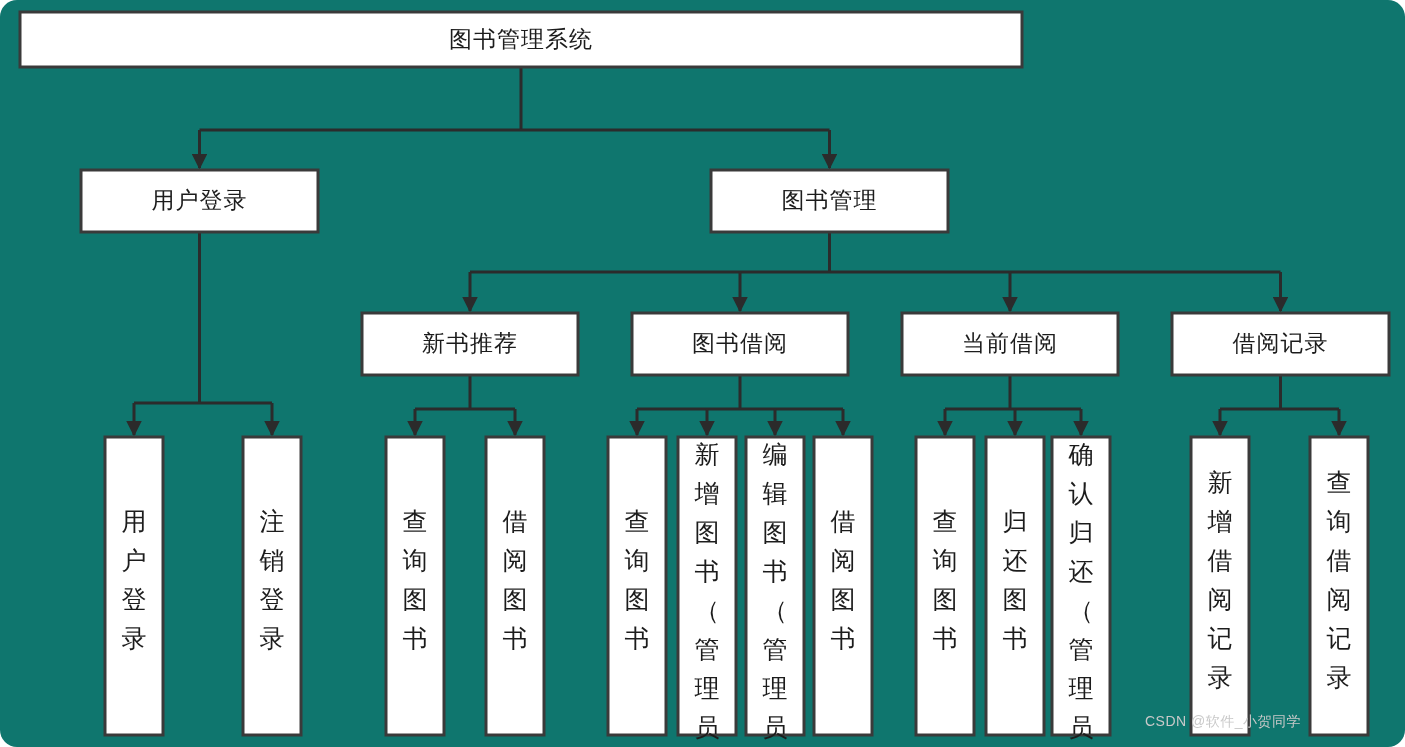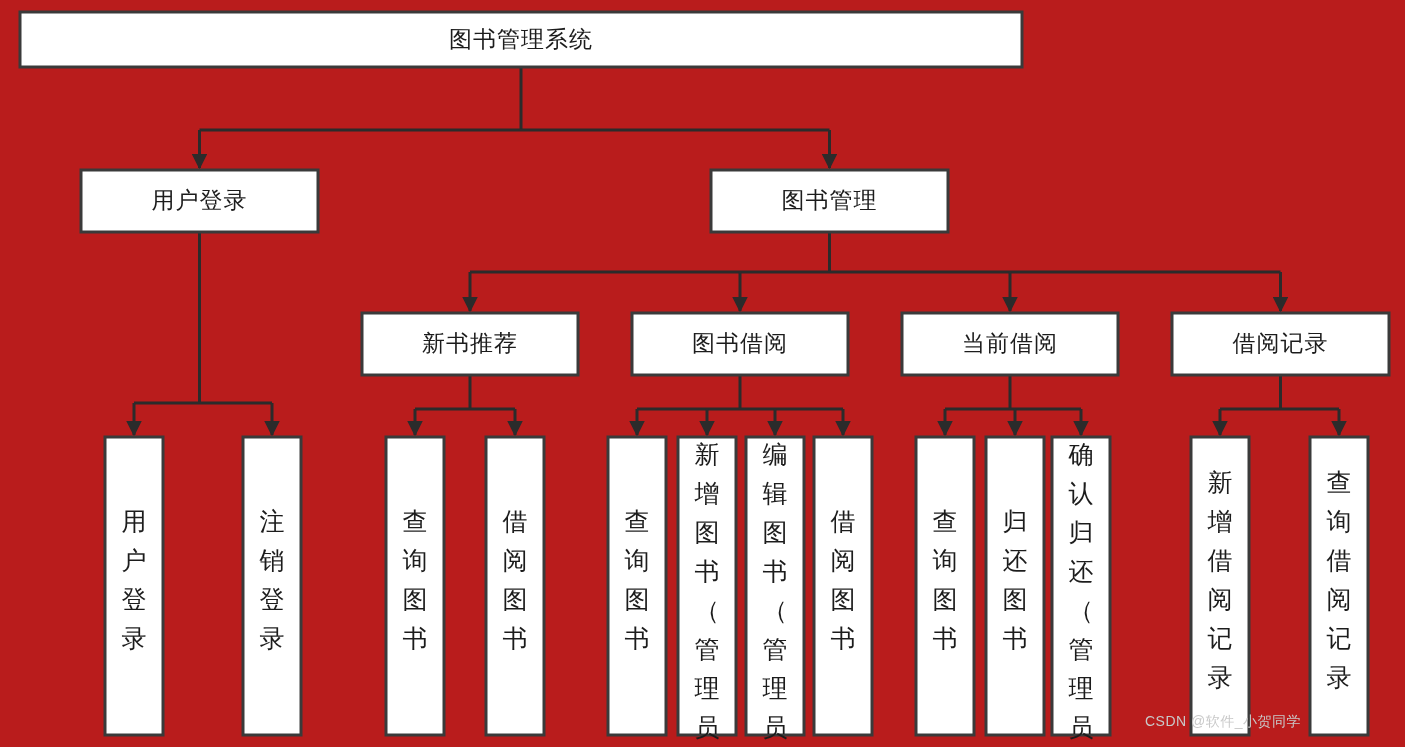--- a/index.html
+++ b/index.html
@@ -1,20 +1,20 @@
 <!DOCTYPE html>
 <html><head>
 <meta charset="utf-8">
 <style>
   html,body{margin:0;padding:0;background:#ffffff;}
   body{
     font-family:"Liberation Sans","DejaVu Sans",sans-serif;
     width:1405px;height:747px;overflow:hidden;
   }
-  #stage{position:relative;width:1405px;height:747px;background:#b91c1c;}
+  #stage{position:relative;width:1405px;height:747px;background:#0f766e;border-radius:17px;}
   svg#diagram{position:absolute;left:0;top:0;width:1405px;height:747px;}
   .node-rect{fill:#ffffff;stroke:#3a3a3a;stroke-width:3;}
   .node-label{
     font-family:"Liberation Sans","DejaVu Sans",sans-serif;
     fill:#1c1c1c;text-anchor:middle;dominant-baseline:middle;
     font-size:23px;letter-spacing:1px;
   }
   .leaf-label{
     font-family:"Liberation Sans","DejaVu Sans",sans-serif;
     fill:#1c1c1c;font-size:25px;

